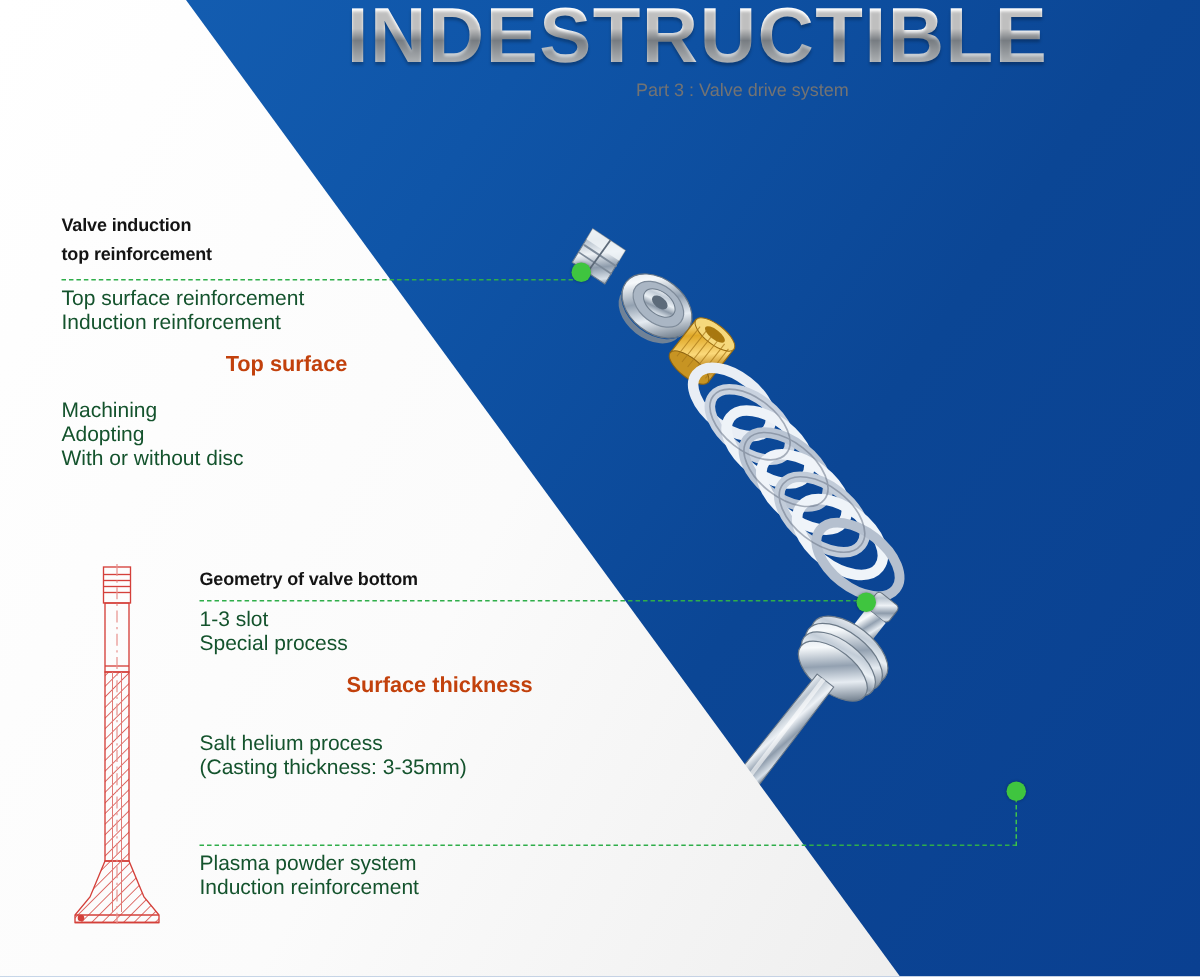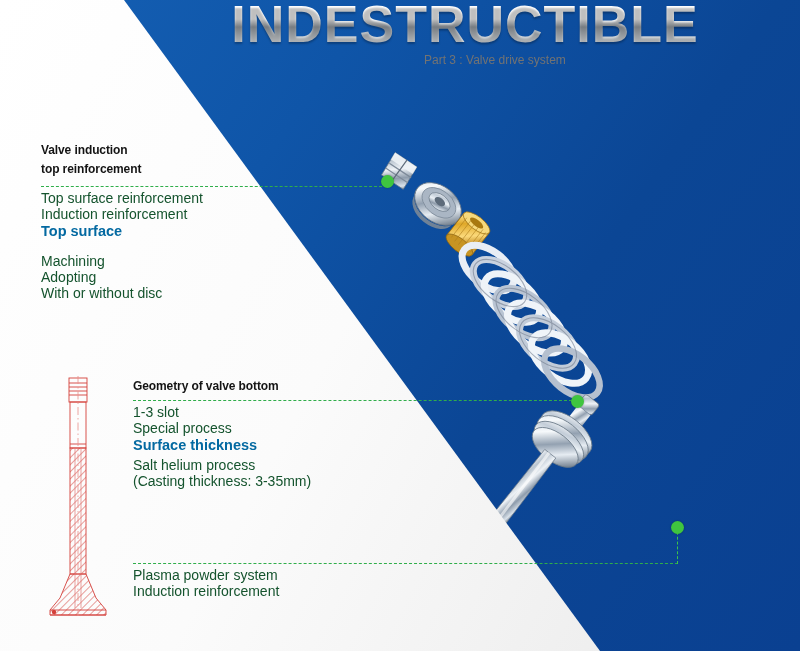--- a/index.html
+++ b/index.html
@@ -43,21 +43,21 @@
     margin-top:3px;font-size:11.5px;color:#ffffff;line-height:14.5px;
   }
 
   
   .blk{position:absolute;}
   .h-bold{
     font-size:12px;font-weight:700;color:#141414;line-height:18.5px;
     letter-spacing:-0.1px;
   }
   .lines{font-size:14px;color:#14532d;line-height:16px;font-weight:400;}
-  .sub-h{font-size:14.5px;font-weight:700;color:#0369a1;line-height:18px;}
+  .sub-h{font-size:14.5px;font-weight:700;color:#c2410c;line-height:18px;margin-top:12px;text-align:center;}
 
   
   .dash-h{
     position:absolute;height:0;
     border-top:1.4px dashed #2fae4a;
   }
   .dash-v{
     position:absolute;width:0;
     border-left:1.6px dashed #3dc24a;
   }
@@ -227,21 +227,21 @@
   <div class="blk" style="left:133px;top:377px;width:340px;">
     <div class="h-bold">Geometry of valve bottom</div>
   </div>
   <div class="dash-h" style="left:133px;top:400px;width:444px;"></div>
   <div class="dot" style="left:571px;top:395px;"></div>
 
   <div class="blk" style="left:133px;top:404px;width:320px;">
     <div class="lines">1-3 slot</div>
     <div class="lines">Special process</div>
     <div class="sub-h">Surface thickness</div>
-    <div class="lines" style="margin-top:3px;">Salt helium process</div>
+    <div class="lines" style="margin-top:21px;">Salt helium process</div>
     <div class="lines">(Casting thickness: 3-35mm)</div>
   </div>
 
   <div class="dash-h" style="left:133px;top:563px;width:545px;"></div>
   <div class="dash-v" style="left:677px;top:527px;height:37px;"></div>
   <div class="dot" style="left:671px;top:521px;"></div>
 
   <div class="blk" style="left:133px;top:567px;width:300px;">
     <div class="lines">Plasma powder system</div>
     <div class="lines">Induction reinforcement</div>

